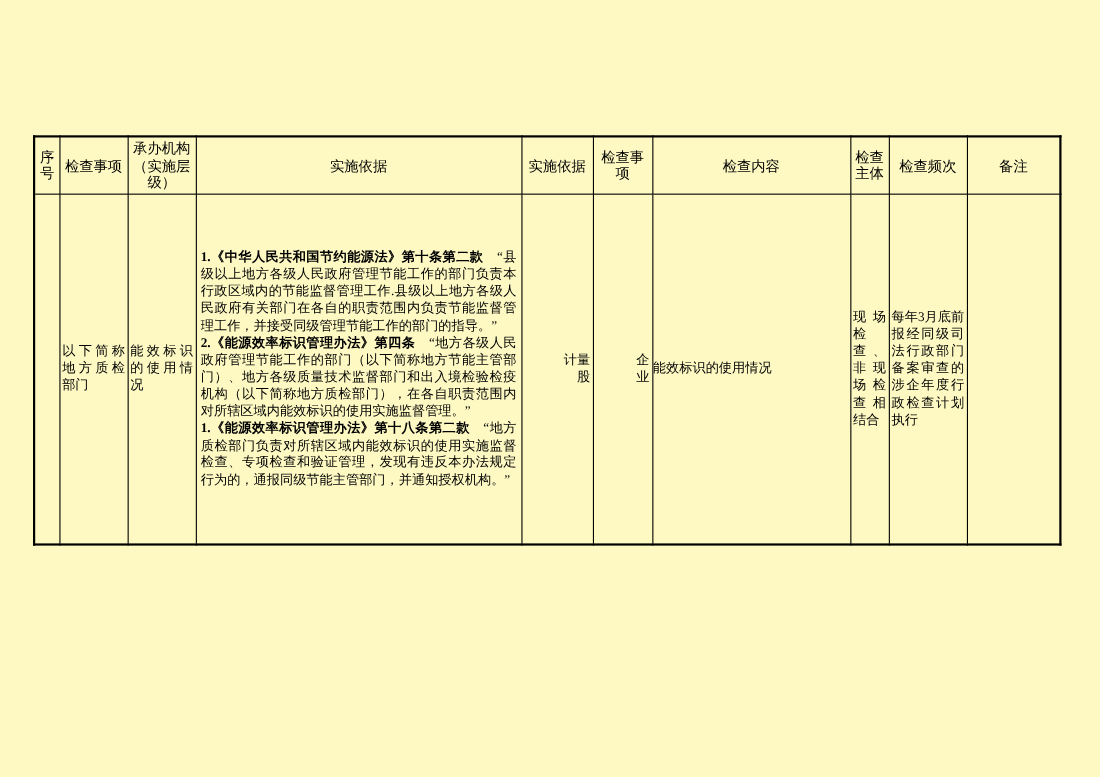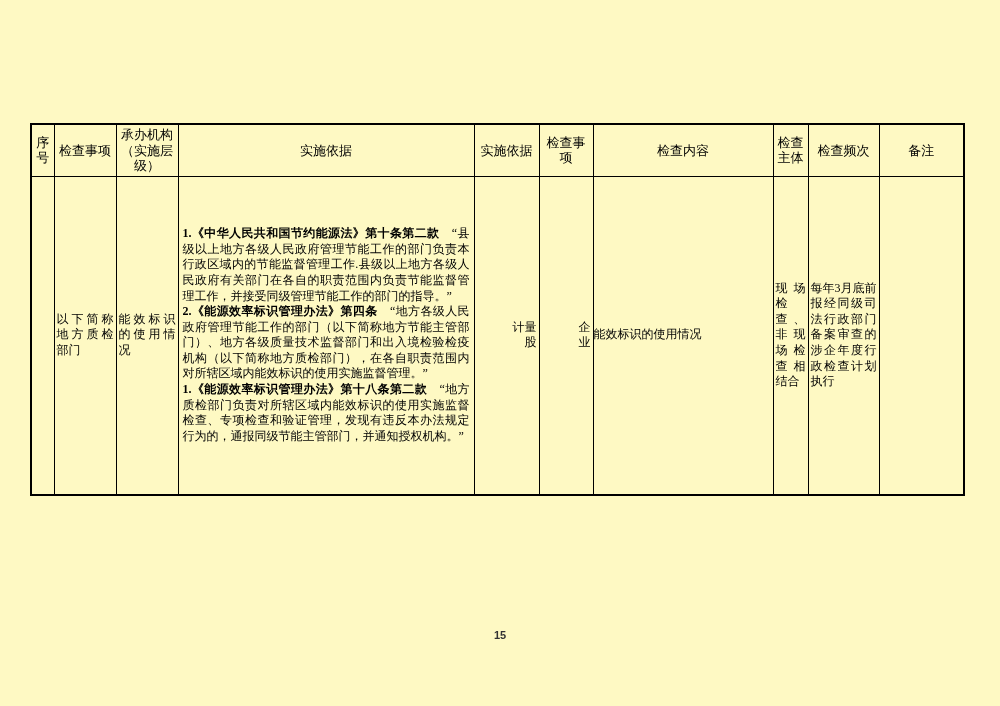--- a/index.html
+++ b/index.html
@@ -120,15 +120,14 @@
         <td class="cell-center">计量股</td>
         <td class="cell-center">企业</td>
         <td class="cell-left">能效标识的使用情况</td>
         <td class="cell-justify">现场检查、非现场检查相结合</td>
         <td class="cell-justify">每年3月底前报经同级司法行政部门备案审查的涉企年度行政检查计划执行</td>
         <td class="cell-center"></td>
       </tr>
     </tbody>
   </table>
 
-  <div class="page-number">15</div>
 
 </div>
 
 </body></html>

